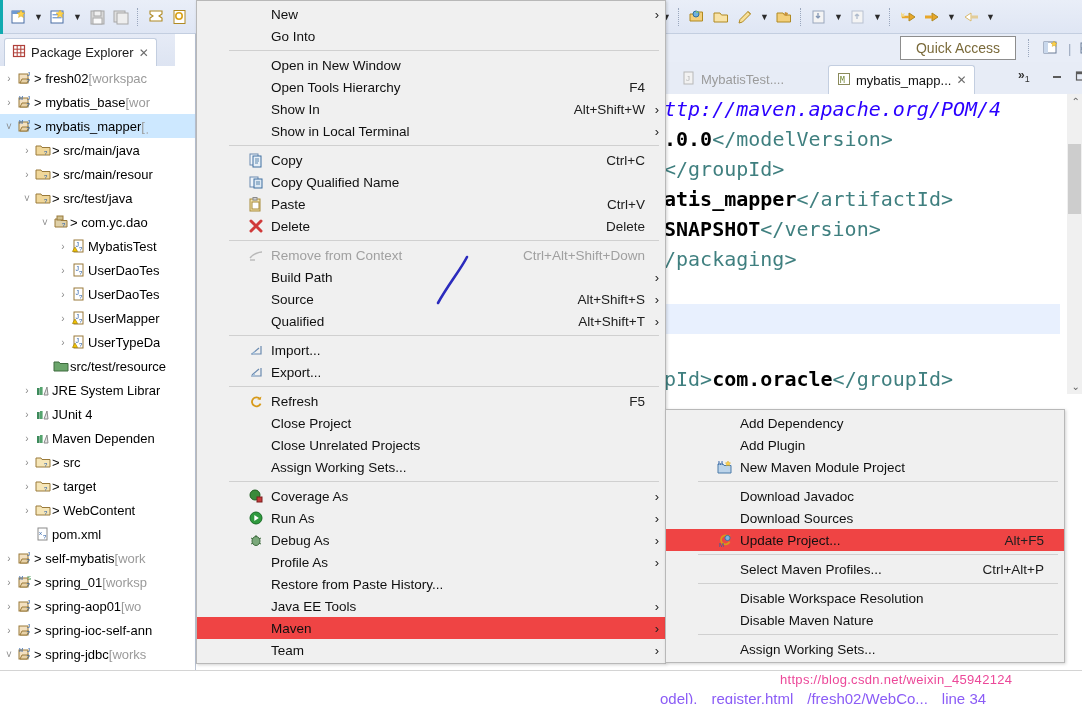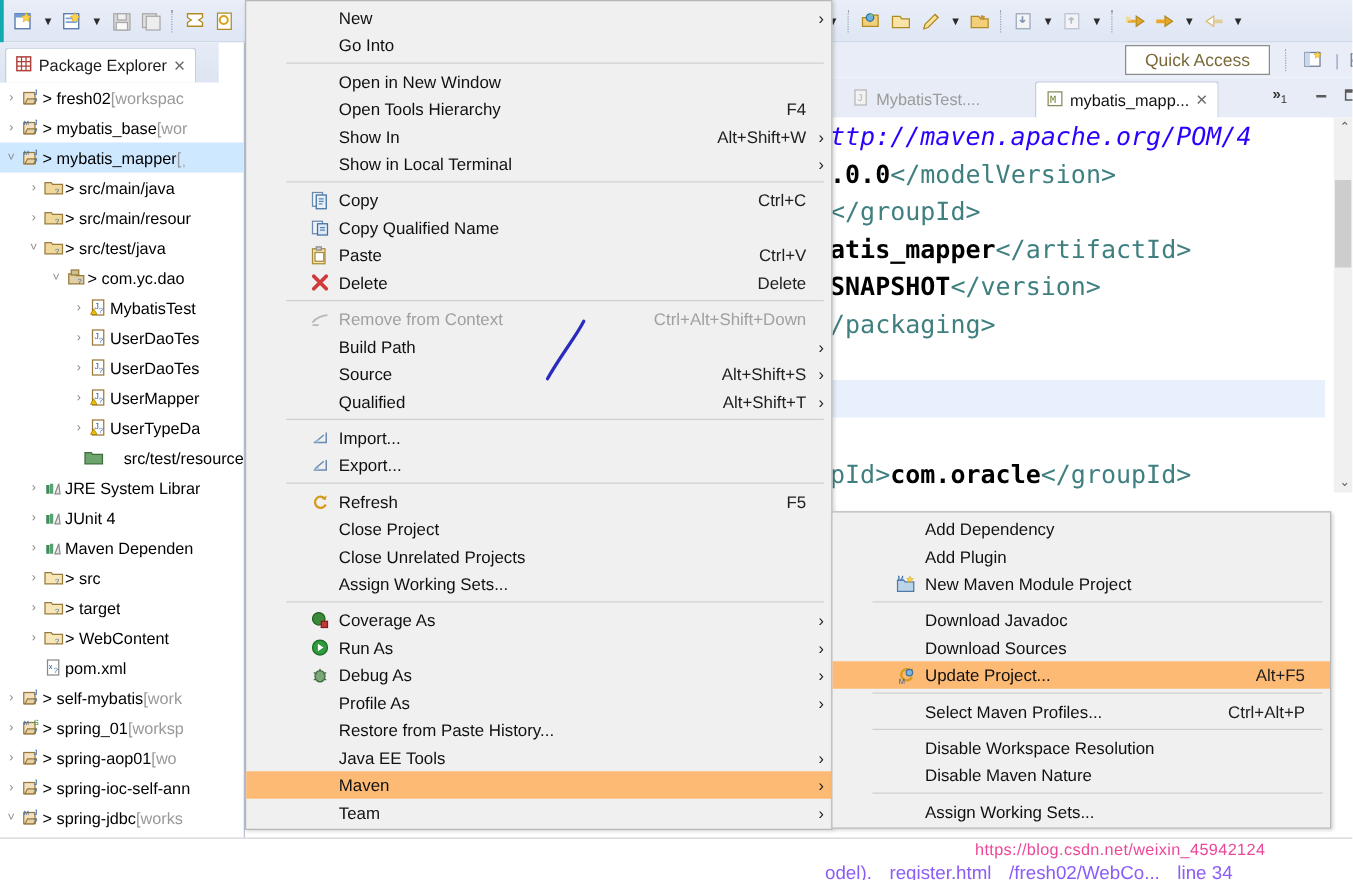--- a/index.html
+++ b/index.html
@@ -94,21 +94,21 @@
   .sb-inner { position: absolute; left: 660px; top: 19px; display: flex; align-items: center; gap: 14px; font-size: 15px; color: #8b5cf6; }
   .watermark { position: absolute; left: 780px; top: 672px; font-size: 13px; color: #ec4899; letter-spacing: .3px; }
 
   
   .menu {
     position: absolute; background: #f0f0f0; border: 1px solid #b8b8b8;
     font-size: 13.5px; color: #101010; padding: 2px 0;
     box-shadow: 1px 1px 3px rgba(0,0,0,.18);
   }
   .mitem { height: 22px; display: flex; align-items: center; white-space: nowrap; position: relative; padding-left: 44px; }
-  .mitem.sel { background: #fdba74; }
+  .mitem.sel { background: #ef4444; }
   .mitem.disabled, .mitem.disabled .maccel { color: #a0a0a0; }
   .micon { width: 30px; flex: none; display: inline-flex; align-items: center; justify-content: center; }
   .mlabel { flex: 1 1 auto; }
   .maccel { color: #202020; padding-right: 4px; white-space: nowrap; }
   .marrow { width: 16px; flex: none; text-align: center; font-size: 10px; color: #222; }
   .msep { height: 1px; background: #d0d0d0; margin: 3px 6px 3px 32px; }
 
   #main-menu { left: 196px; top: 0; width: 470px; }
   #maven-menu { left: 665px; top: 409px; width: 400px; }
 
@@ -405,21 +405,21 @@
           <span class="ticon">
             <svg width="16" height="16" viewBox="0 0 16 16">
               <rect x="3" y="2" width="9" height="12" fill="#fff" stroke="#9a7a3a"></rect>
               <text x="4.5" y="9" font-size="7" fill="#2a5fa8">J</text>
               <path d="M2 9l2.6 4.5H-0.6z" transform="translate(2,0)" fill="#f2c200" stroke="#9a7a00" stroke-width=".6"></path>
               <text x="8" y="12.5" font-size="6" fill="#2a5fa8">?</text>
             </svg>
           </span>
           <span class="tlabel">UserTypeDa</span>
         </div>
-        <div class="trow" style="padding-left: 38px; justify-content: space-between;">
+        <div class="trow" style="padding-left: 38px;">
           <span class="twist"></span>
           <span class="ticon">
             <svg width="16" height="16" viewBox="0 0 16 16">
               <path d="M1 4h5l1 1.5h8V13H1z" fill="#6ba56b" stroke="#3e6b3e"></path>
             </svg>
           </span>
           <span class="tlabel">src/test/resource</span>
         </div>
         <div class="trow" style="padding-left: 20px;">
           <span class="twist">›</span>

